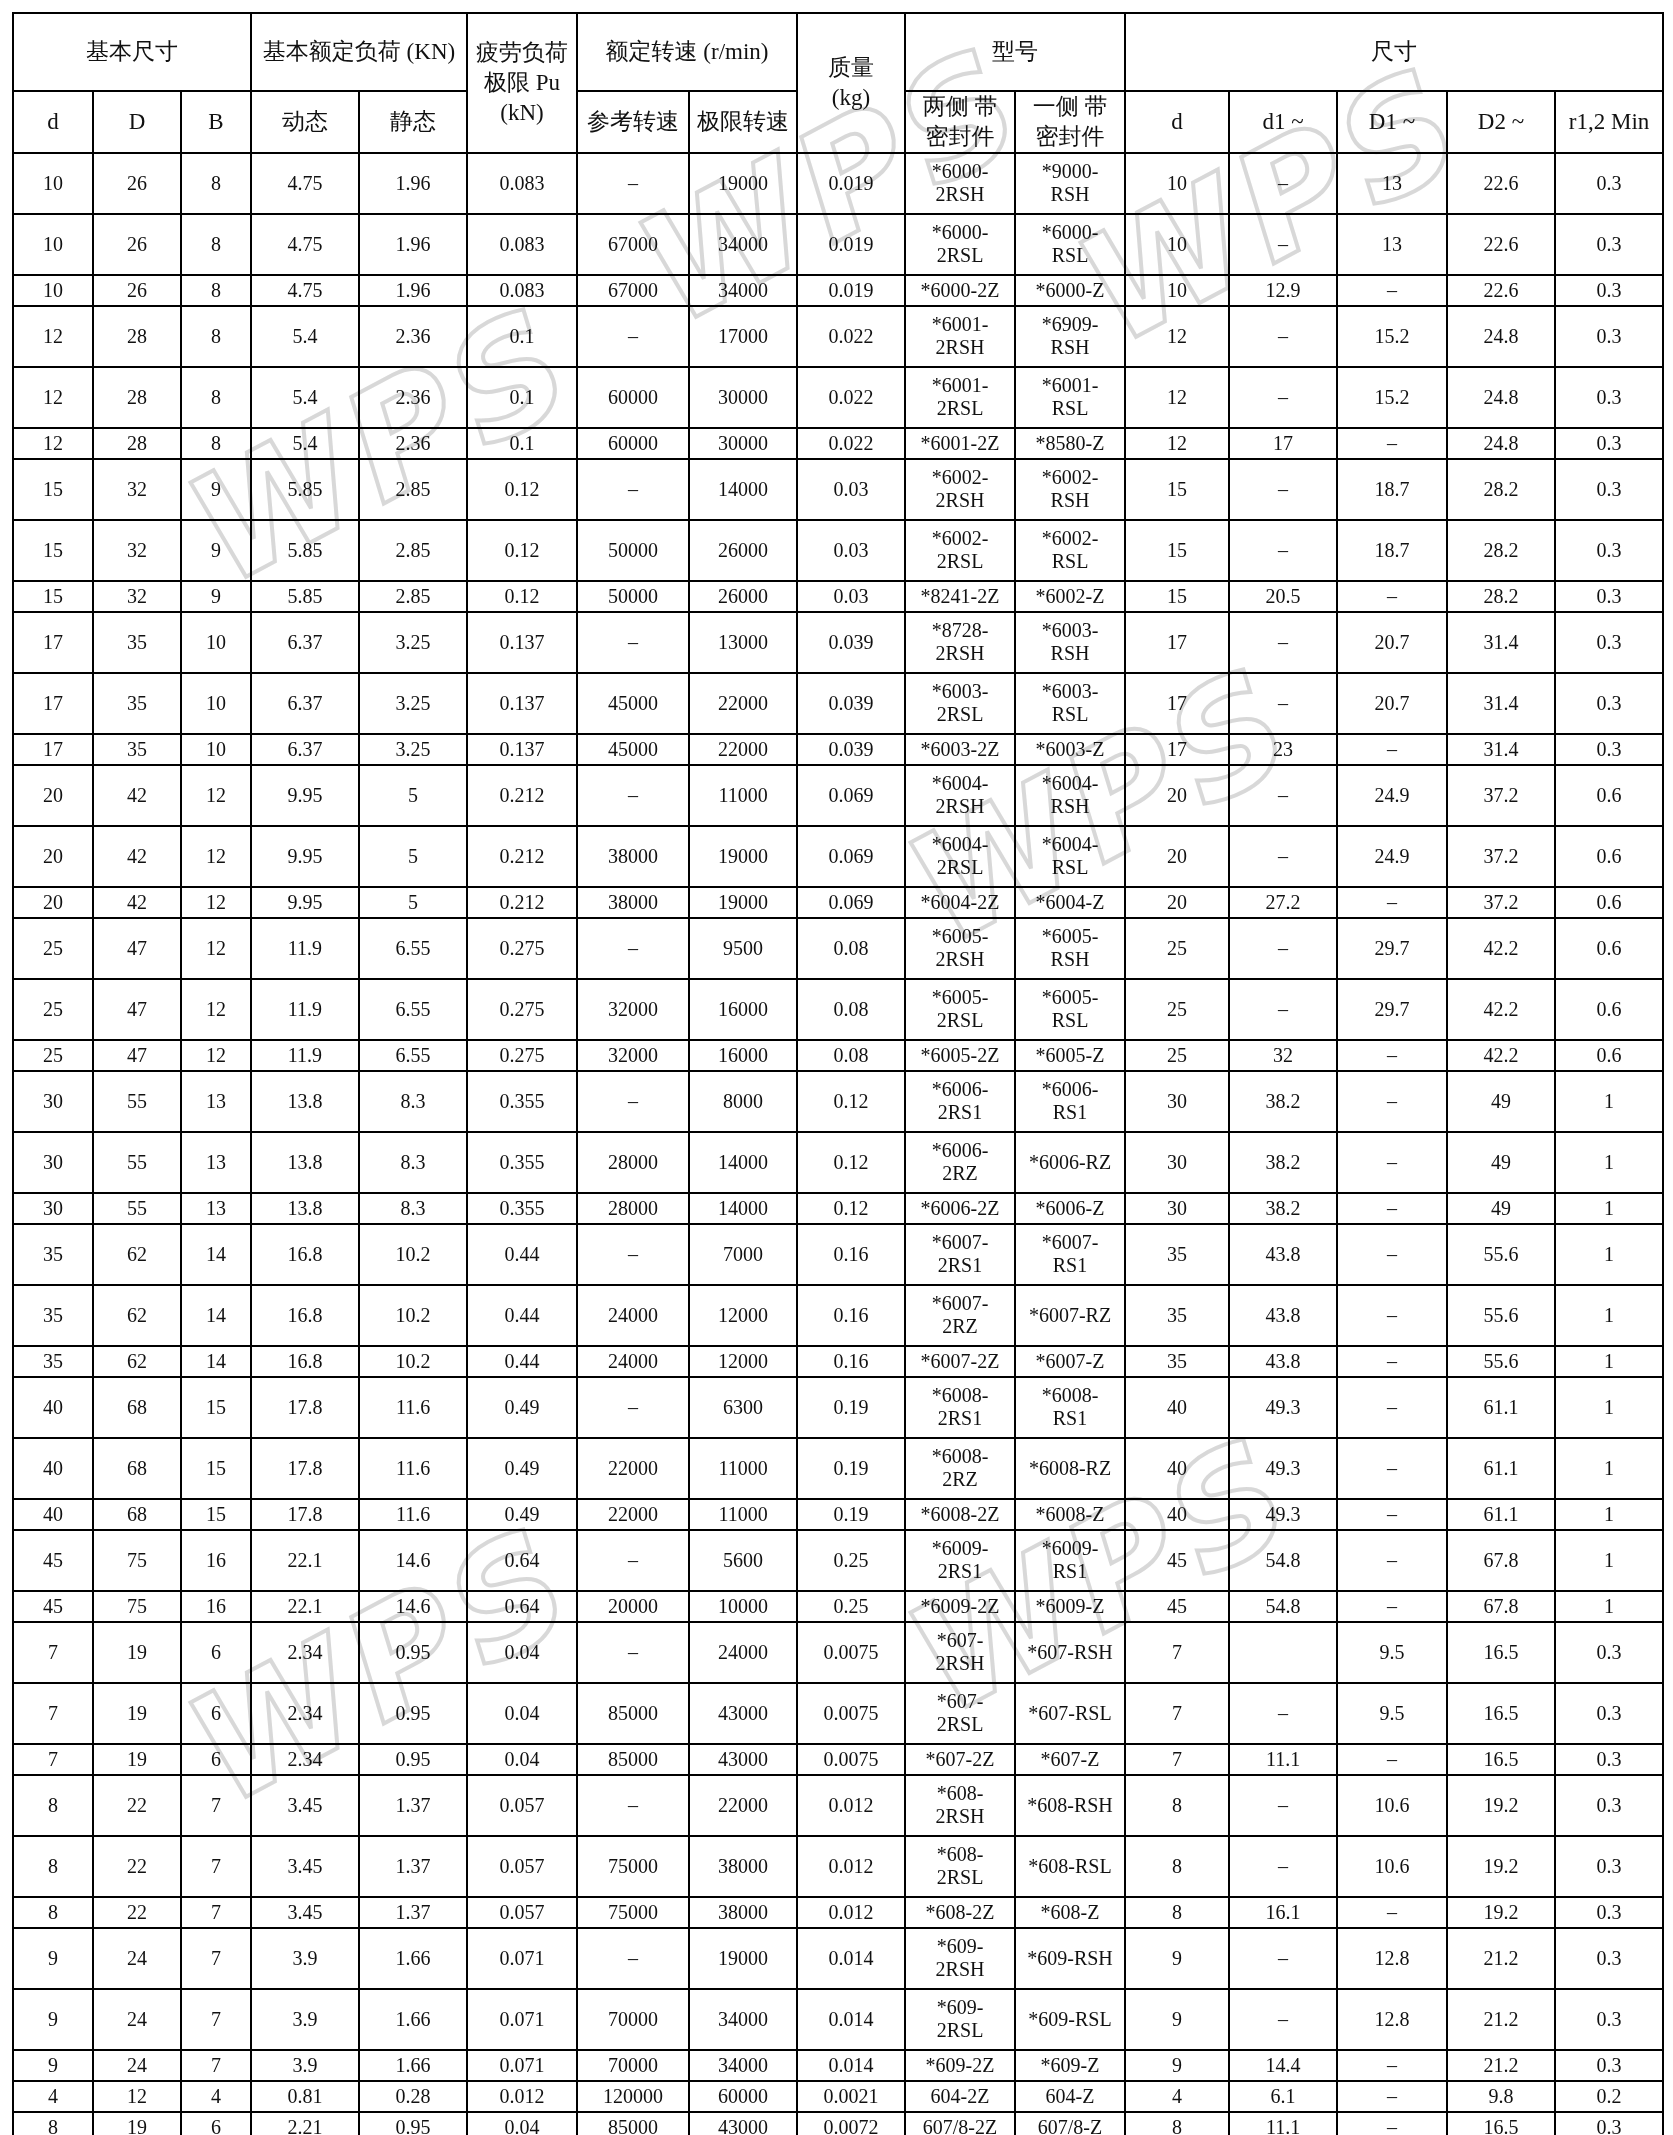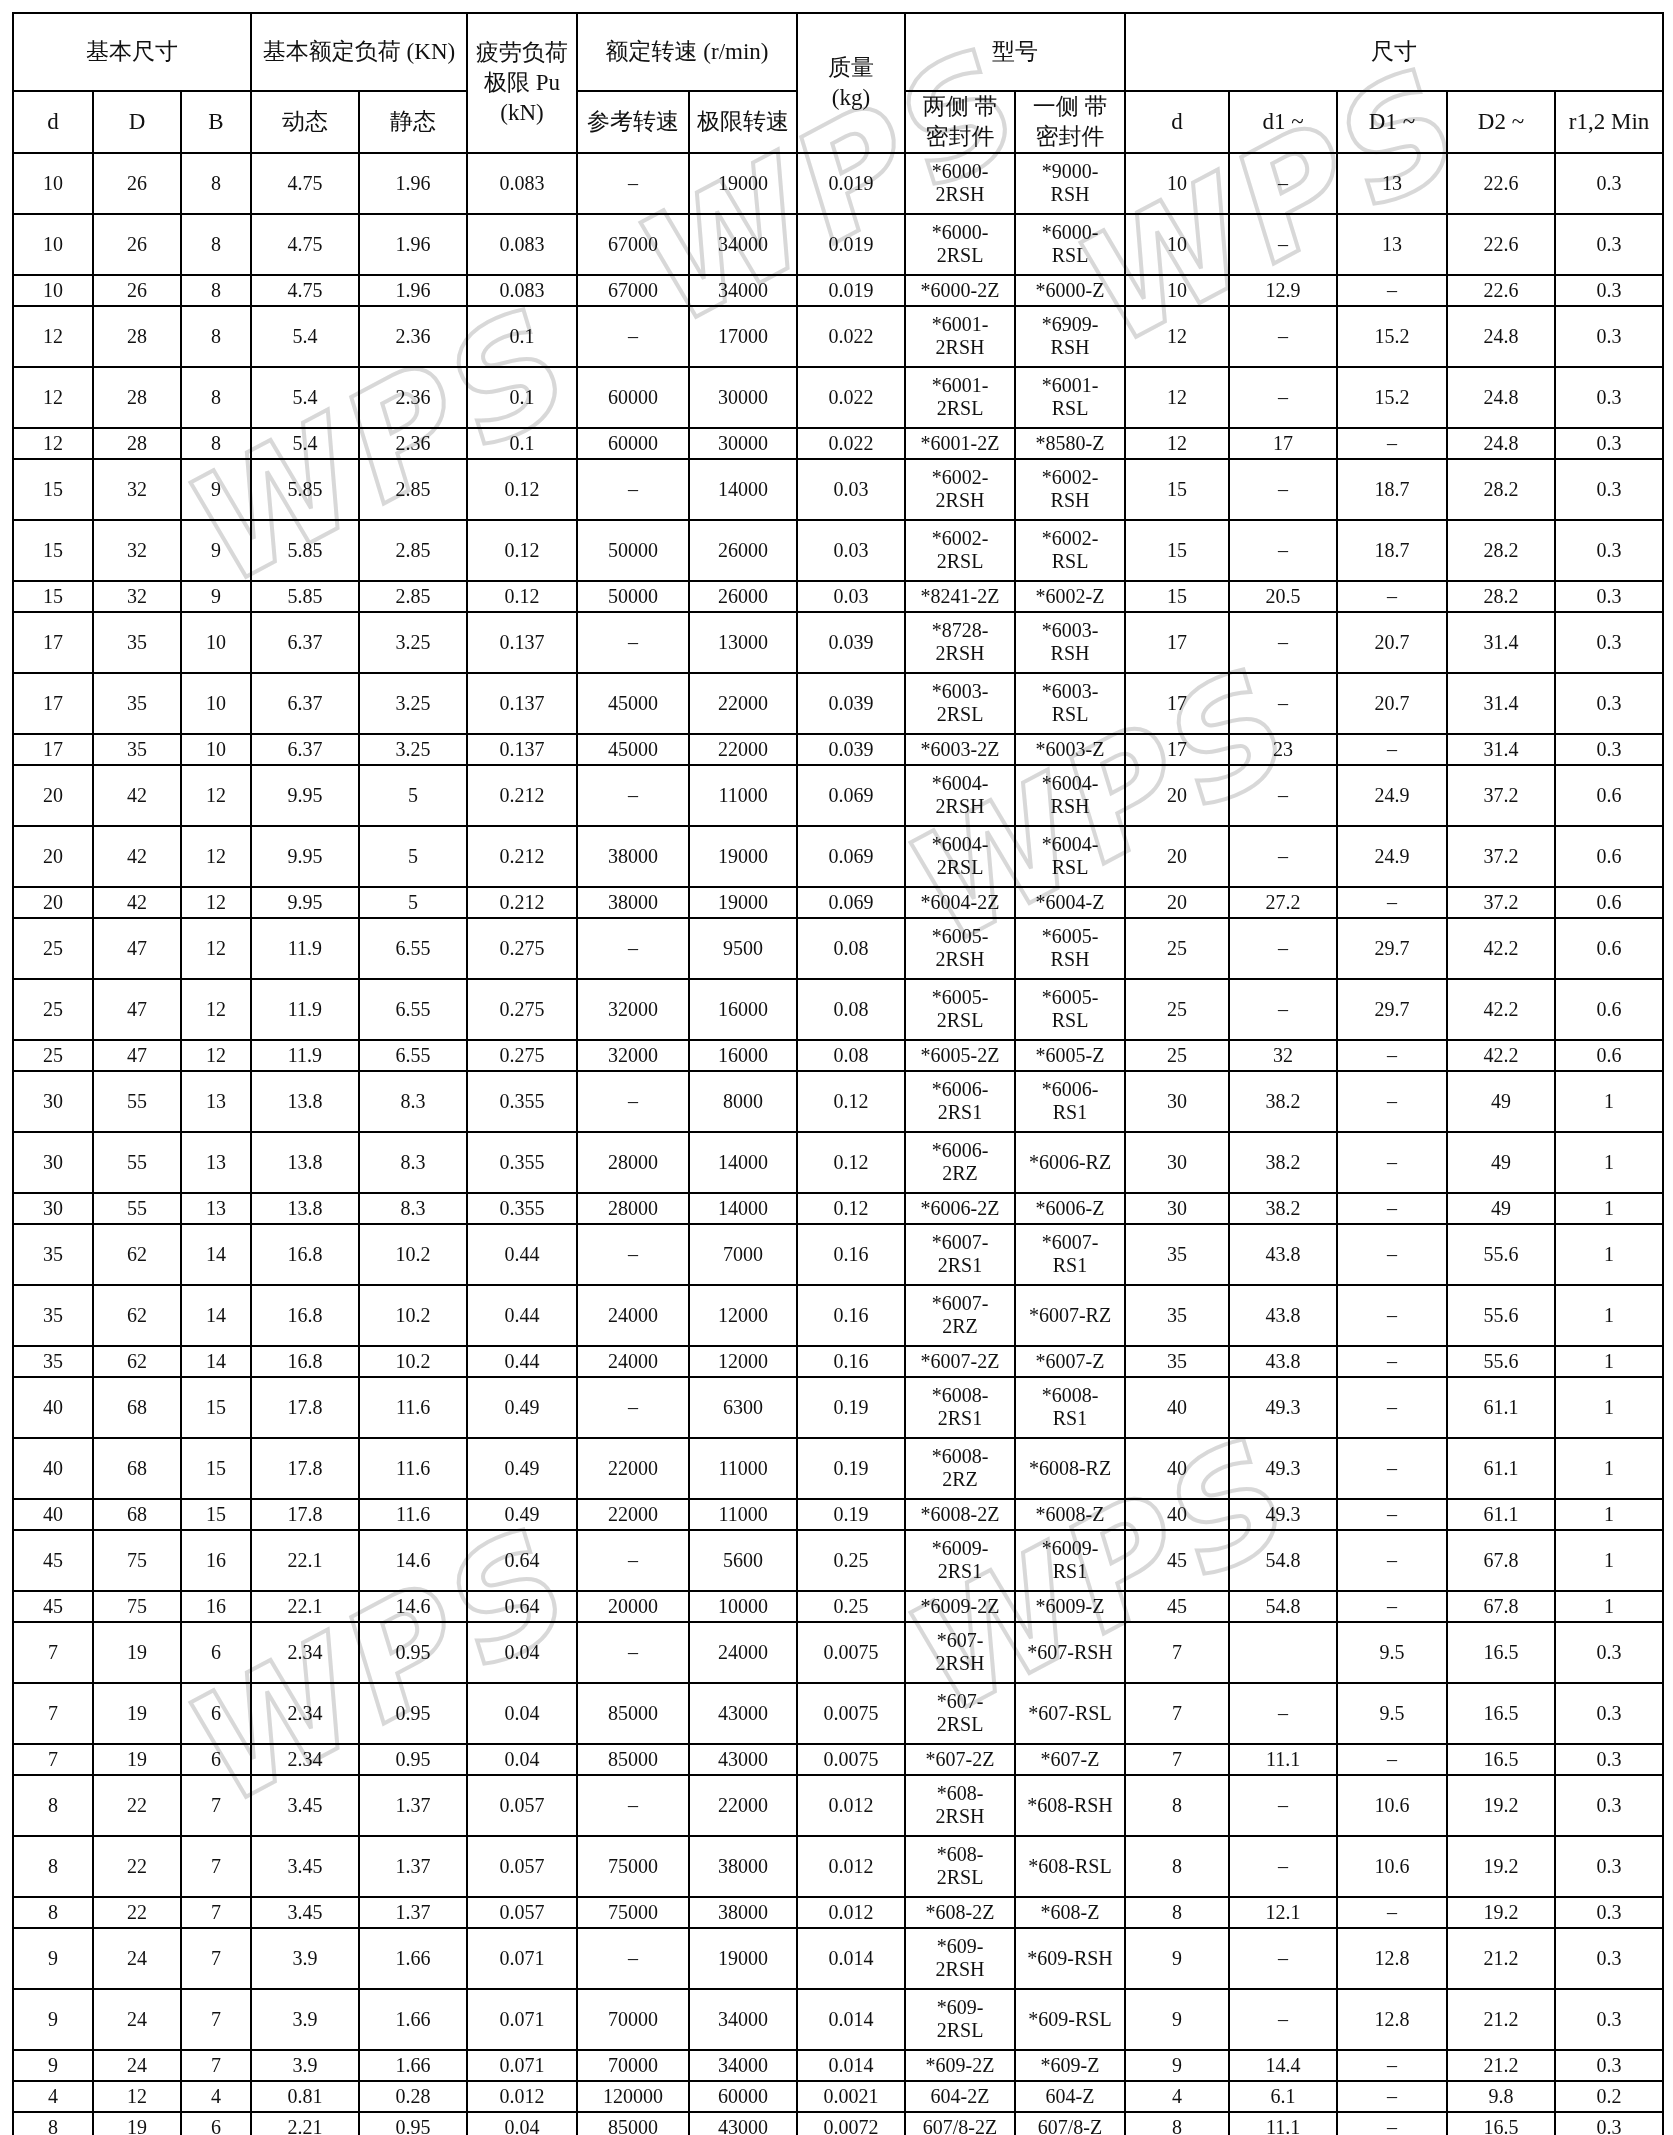--- a/index.html
+++ b/index.html
@@ -731,21 +731,21 @@
           <td>7</td>
           <td>3.45</td>
           <td>1.37</td>
           <td>0.057</td>
           <td>75000</td>
           <td>38000</td>
           <td>0.012</td>
           <td class="model">*608-2Z</td>
           <td class="model">*608-Z</td>
           <td>8</td>
-          <td>12.1</td>
+          <td>16.1</td>
           <td>–</td>
           <td>19.2</td>
           <td>0.3</td>
         </tr>
         <tr class="tall">
           <td>9</td>
           <td>24</td>
           <td>7</td>
           <td>3.9</td>
           <td>1.66</td>

